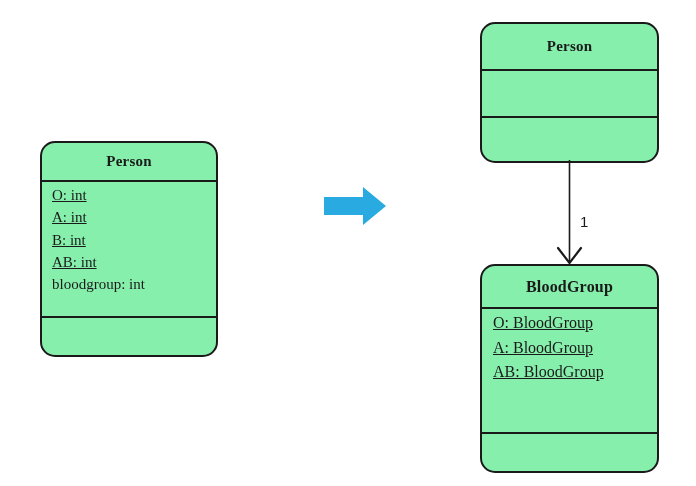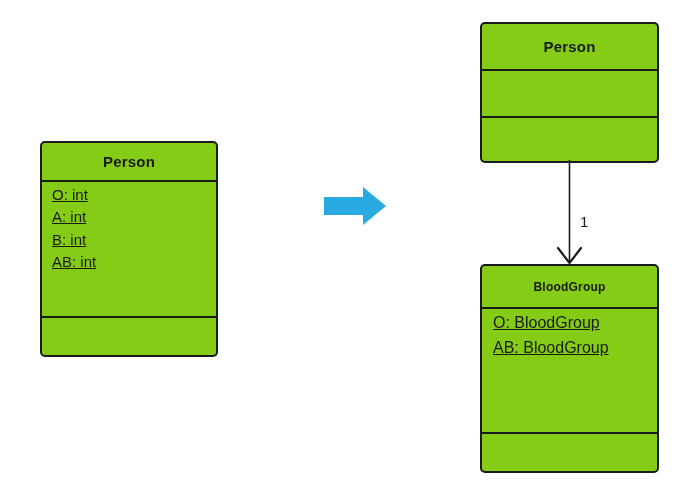--- a/index.html
+++ b/index.html
@@ -18,25 +18,26 @@
     width: 696px;
     height: 486px;
     background: #ffffff;
     overflow: hidden;
   }
 
   
   .uml-class {
     position: absolute;
     box-sizing: border-box;
-    background: #84cc16;
+    background: #86efac;
     border: 2px solid #1a1a1a;
-    border-radius: 5px;
+    border-radius: 15px;
     display: flex;
     flex-direction: column;
+    font-family: Liberation Serif, serif;
   }
 
   .uml-title {
     box-sizing: border-box;
     display: flex;
     align-items: center;
     justify-content: center;
     font-weight: bold;
     color: #1a1a1a;
     letter-spacing: 0.2px;
@@ -105,21 +106,21 @@
 
   
   #box-bloodgroup {
     left: 480px;
     top: 264px;
     width: 179px;
     height: 209px;
   }
   #box-bloodgroup .uml-title {
     height: 41px;
-    font-size: 12px;
+    font-size: 16px;
   }
   #box-bloodgroup .attrs {
     height: 125px;
     padding-left: 11px;
     text-align: center;
   }
   #box-bloodgroup .attrs .uml-attr {
     font-size: 16px;
     margin-bottom: 5px;
   }
@@ -162,20 +163,21 @@
 
   <div class="uml-class" id="box-person-before">
 
     <div class="uml-title">Person</div>
 
     <div class="uml-compartment attrs">
       <div class="uml-attr static">O: int</div>
       <div class="uml-attr static">A: int</div>
       <div class="uml-attr static">B: int</div>
       <div class="uml-attr static">AB: int</div>
+      <div class="uml-attr">bloodgroup: int</div>
     </div>
 
     <div class="uml-compartment methods"></div>
   </div>
 
   <div id="transform-arrow">
     <svg width="66" height="40" viewBox="0 0 66 40" xmlns="http://www.w3.org/2000/svg">
       <polygon points="2,11 41,11 41,1 64,20 41,39 41,29 2,29" fill="#29abe2"></polygon>
     </svg>
   </div>
@@ -197,19 +199,20 @@
   </div>
 
   <div id="multiplicity-label">1</div>
 
   <div class="uml-class" id="box-bloodgroup">
 
     <div class="uml-title">BloodGroup</div>
 
     <div class="uml-compartment attrs">
       <div class="uml-attr static">O: BloodGroup</div>
+      <div class="uml-attr static">A: BloodGroup</div>
       <div class="uml-attr static">AB: BloodGroup</div>
     </div>
 
     <div class="uml-compartment methods"></div>
   </div>
 
 </div>
 
 </body></html>

